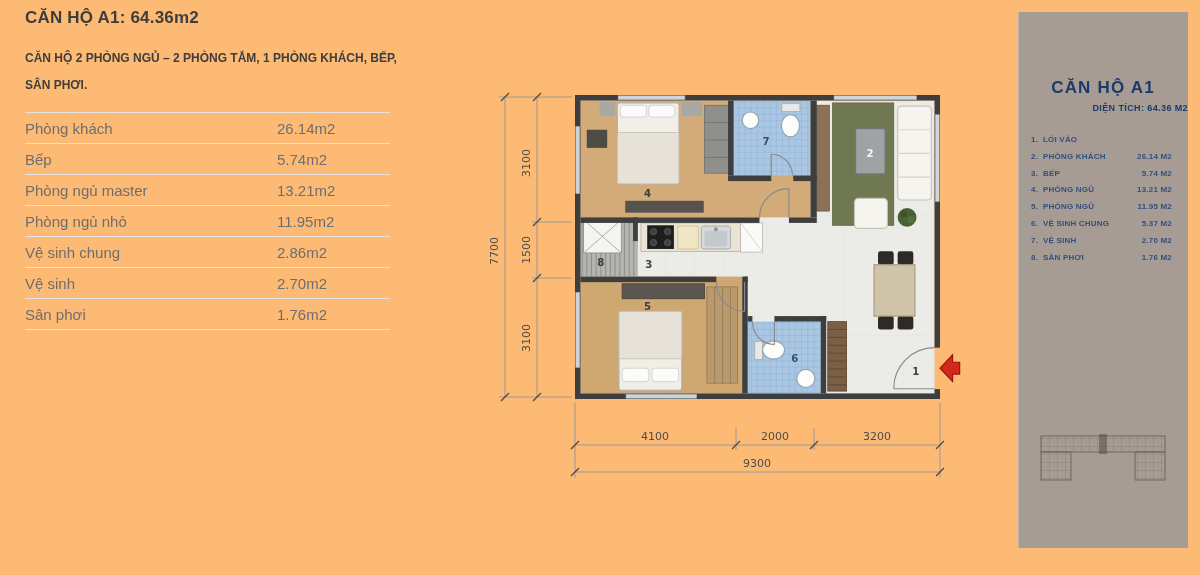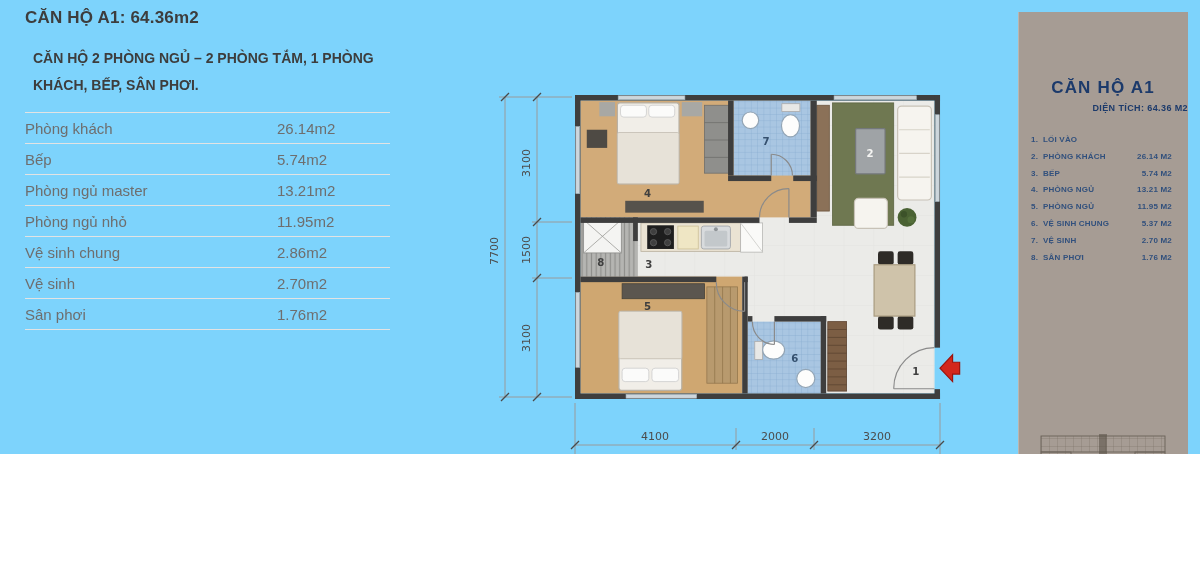--- a/index.html
+++ b/index.html
@@ -1,22 +1,22 @@
 <!DOCTYPE html>
 <html><head>
 <meta charset="utf-8">
 <style>
   html,body{margin:0;padding:0;background:#fff;}
-  .page{position:relative;width:1200px;height:454px;overflow:hidden;background:#7dd3fc;
+  .page{position:relative;width:1200px;height:575px;overflow:hidden;background:#fdba74;
         font-family:"Liberation Sans","DejaVu Sans",sans-serif;}
 
   
   .left-col{position:absolute;left:25px;top:8px;width:382px;}
   .page-title{margin:0;font-size:17px;font-weight:600;color:#3d3d3d;letter-spacing:.2px;}
-  .page-subtitle{margin:17px 0 0 8px;font-size:14px;font-weight:600;color:#3d3d3d;
+  .page-subtitle{margin:17px 0 0 0;font-size:12px;font-weight:600;color:#3d3d3d;
                  line-height:27px;width:372px;}
   .area-table{margin-top:13px;width:365px;border-top:1px solid #e3e3e3;}
   .area-row{display:flex;align-items:center;height:30px;border-bottom:1px solid #e3e3e3;
             font-size:15px;color:#6e6e6e;}
   .area-row .lbl{width:252px;}
   .area-row .val{flex:1;}
 
   
   .figure{position:absolute;left:488px;top:88px;width:492px;height:400px;}
 

